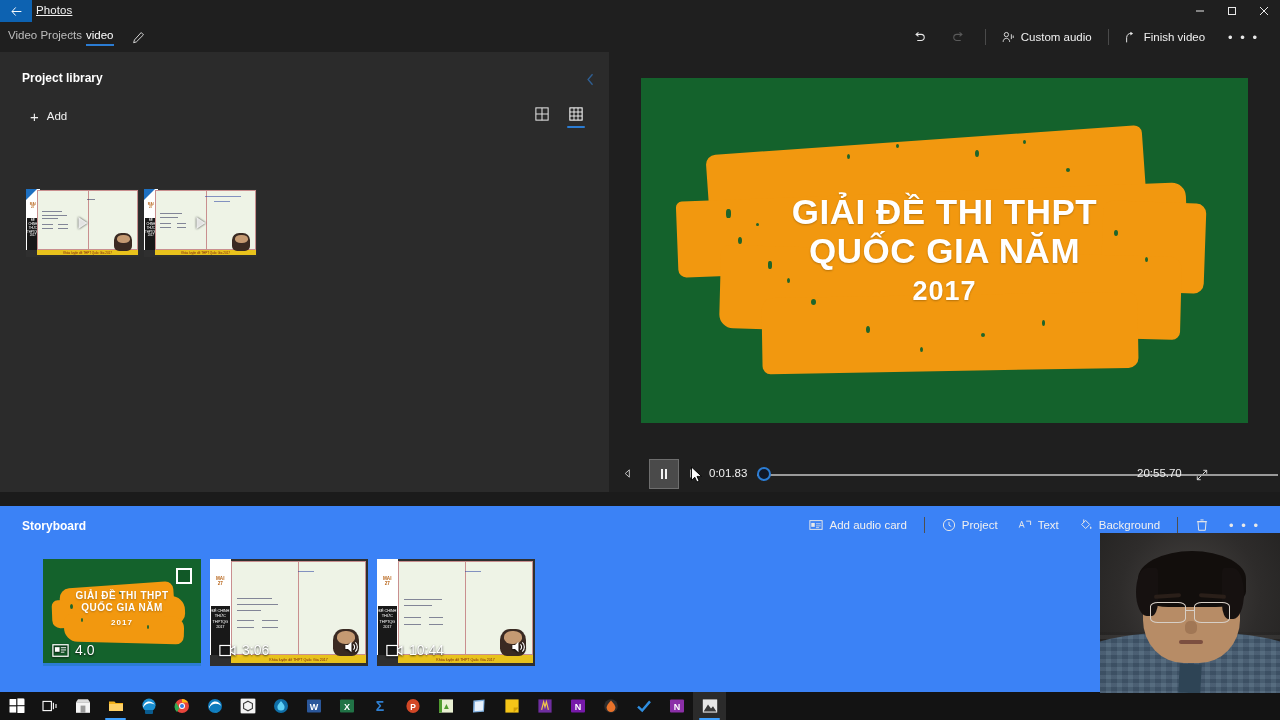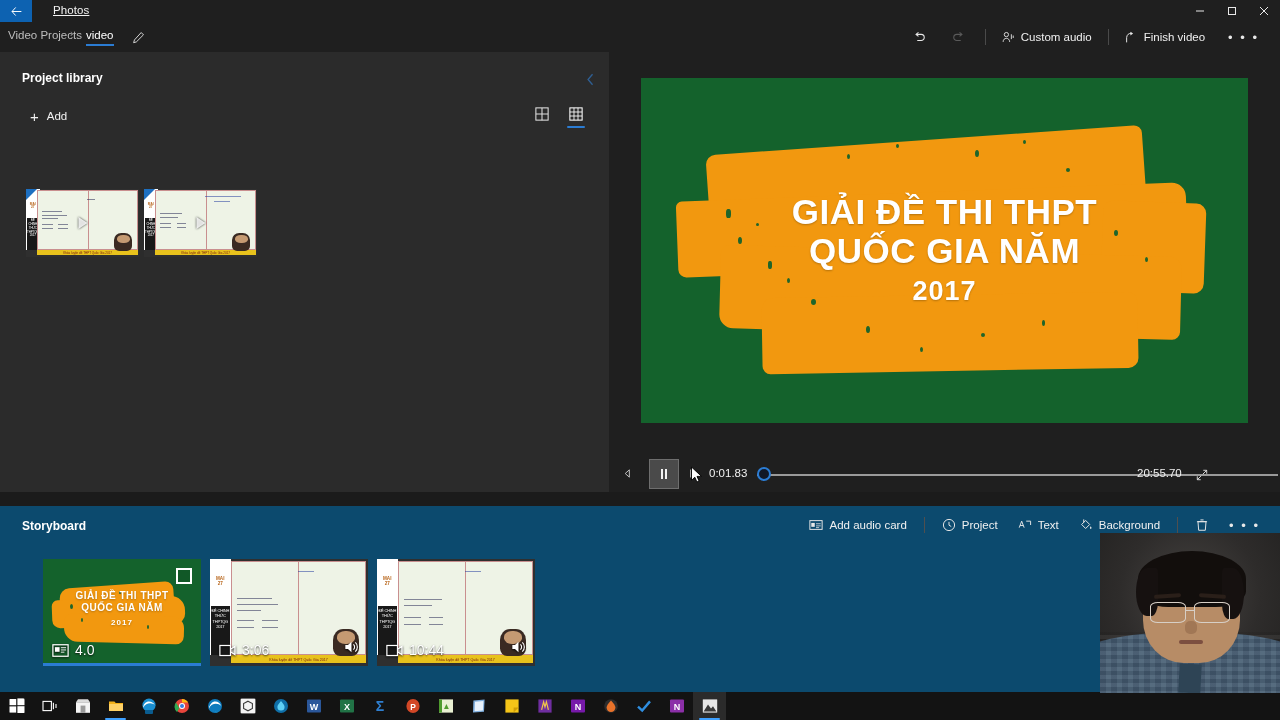--- a/index.html
+++ b/index.html
@@ -17,21 +17,21 @@
   .titlebar {
     position: absolute; left: 0; top: 0; width: 1280px; height: 22px;
     background: #1f1f1f;
   }
   .back-btn {
     position: absolute; left: 0; top: 0; width: 32px; height: 22px;
     background: #0d62b1; display: flex; align-items: center; justify-content: center;
   }
   .back-btn svg { width: 13px; height: 13px; }
   .app-title {
-    position: absolute; left: 53px; top: 4px;
+    position: absolute; left: 36px; top: 4px;
     font-size: 11.5px; color: #f2f2f2; letter-spacing: .1px; text-decoration: underline;
   }
   .onedrive {
     position: absolute; left: 1100px; top: 4px;
     display: flex; align-items: center; gap: 14px;
     font-size: 11.5px; color: #e8e8e8; margin-top: 44px;
   }
   .cloud-ico { width: 14px; height: 10px; display: block; }
   .wincontrols { position: absolute; right: 0; top: 0; display: flex; height: 22px; }
   .wc { width: 32px; height: 22px; display: flex; align-items: center; justify-content: center; }
@@ -158,21 +158,21 @@
     position: absolute; left: 0px; top: -6px; width: 14px; height: 14px; border-radius: 50%;
     background: #111827; border: 2px solid #2b7cd3;
   }
   .dur-time { position: absolute; left: 528px; top: 11px; font-size: 11.5px; color: #f0f0f0; }
   .fs-btn { position: absolute; left: 583px; top: 9px; width: 20px; height: 20px; display:flex; align-items:center; justify-content:center;}
   .fs-btn svg { width: 12px; height: 12px; }
   .cursor-arrow { position: absolute; left: 690px; top: 466px; width: 13px; height: 18px; z-index: 30; }
 
   
   .sb-divider { position: absolute; left: 0; top: 492px; width: 1280px; height: 14px; background: #1b1b1b; }
-  .storyboard { position: absolute; left: 0; top: 506px; width: 1280px; height: 186px; background: #0c4a6e; text-decoration: underline; }
+  .storyboard { position: absolute; left: 0; top: 506px; width: 1280px; height: 186px; background: #3b82f6; text-decoration: underline; }
   .sb-title { position: absolute; left: 22px; top: 13px; font-size: 12px; font-weight: bold; color: #ffffff; }
   .sb-tools { position: absolute; right: 10px; top: 0; height: 38px; display: flex; align-items: center; }
   .sb-btn { display: flex; align-items: center; gap: 6px; height: 38px; padding: 0 10px; font-size: 11.5px; color: #f0f0f0; white-space: nowrap; }
   .sb-sep { width: 1px; height: 16px; background: #4f4f4f; margin: 0 7px; }
 
   .clips { position: absolute; left: 43px; top: 53px; display: flex; gap: 9px; }
   .clip { position: relative; width: 158px; height: 107px; background: #0d0d0d; overflow: hidden; }
   .clip.selected::after {
     content: ""; position: absolute; left: 0; right: 0; bottom: 0; height: 3px; background: #2b7cd3;
   }

